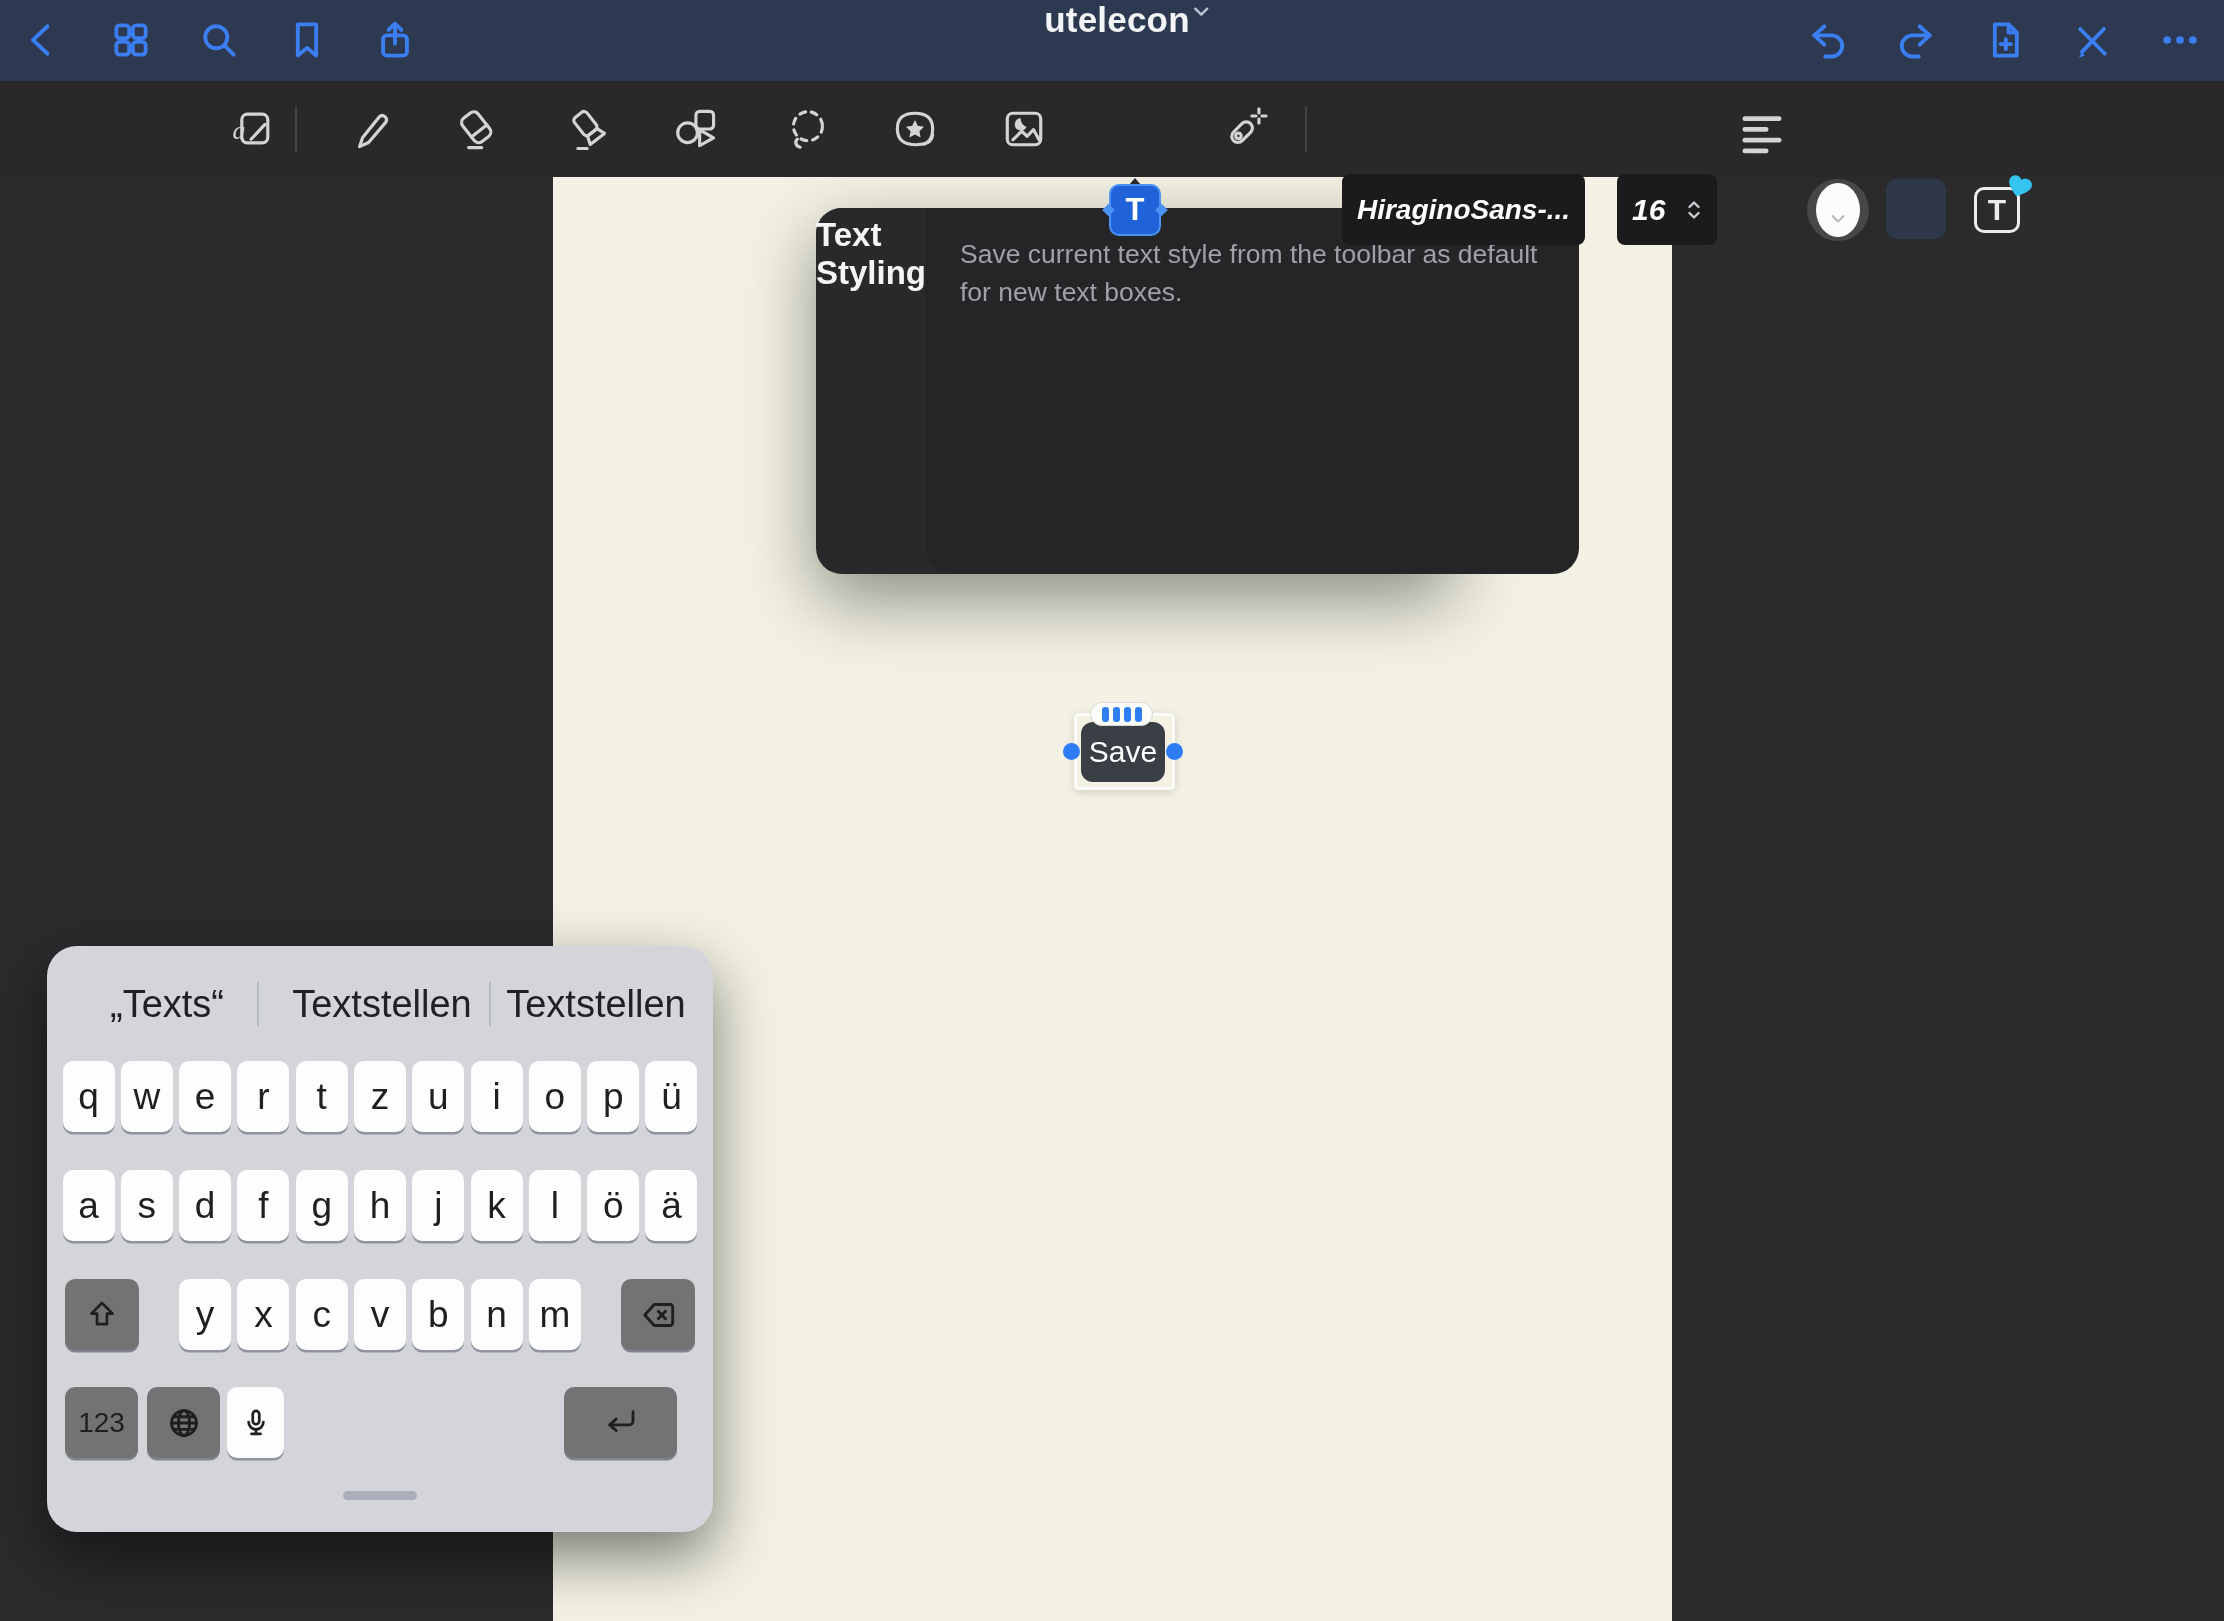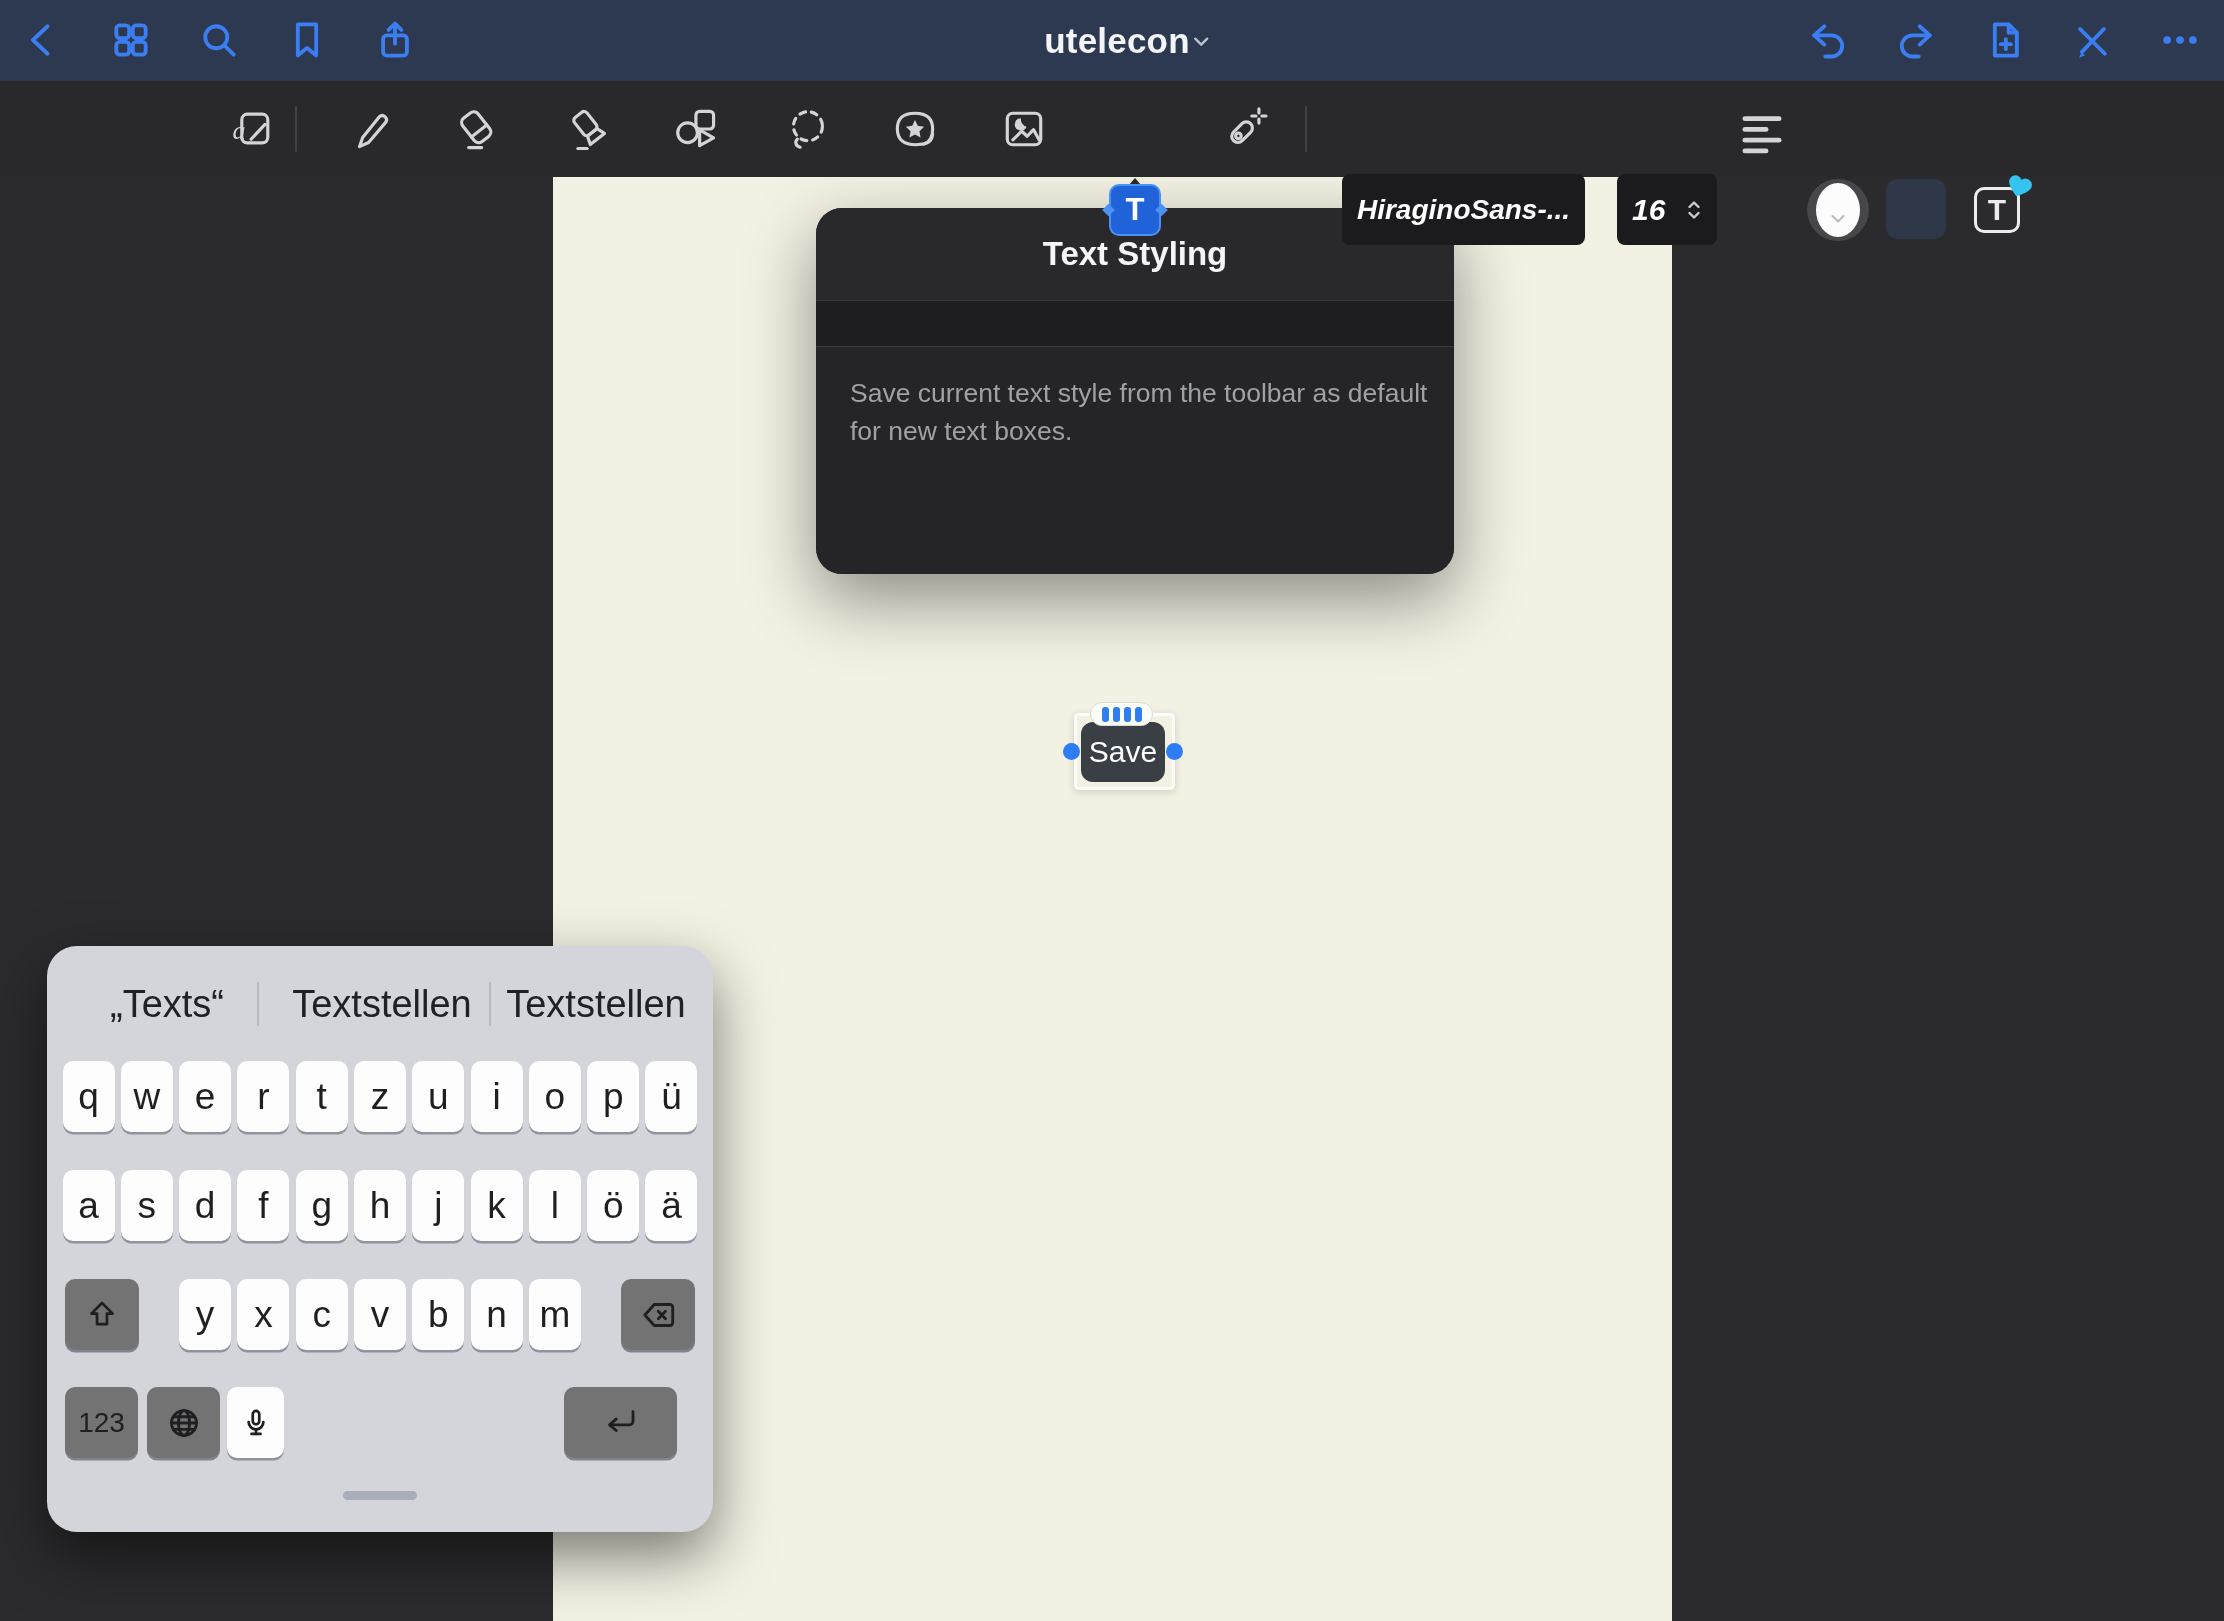--- a/index.html
+++ b/index.html
@@ -11,21 +11,21 @@
   }
   
   .topnav{position:absolute;left:0;top:0;width:2224px;height:81px;background:#2c3950;z-index:60;}
   .nav-group{position:absolute;top:17px;display:flex;gap:42px;align-items:center;}
   .nav-group.left{left:20px;}
   .nav-group.right{right:21px;}
   .nav-btn{width:46px;height:46px;display:flex;align-items:center;justify-content:center;}
   .nav-btn svg{stroke:#3b7ef2;fill:none;stroke-width:2.1;stroke-linecap:round;stroke-linejoin:round;}
   .nav-btn svg .fill{fill:#3b7ef2;stroke:none;}
   .title-wrap{position:absolute;left:1128px;top:0;height:81px;transform:translateX(-50%);
-    display:flex;align-items:center;gap:0;z-index:61;}
+    display:flex;gap:0;z-index:61;}
   .doc-title{color:#f3f4f6;font-size:35px;font-weight:700;letter-spacing:.2px;}
   .title-wrap svg{stroke:#b9c2cf;fill:none;stroke-width:2.6;stroke-linecap:round;stroke-linejoin:round;}
   
   .toolbar{position:absolute;left:0;top:81px;width:2224px;height:96px;background:#29292b;z-index:55;}
   .tool-btn{position:absolute;top:22px;width:52px;height:52px;display:flex;align-items:center;justify-content:center;}
   .tool-btn svg{stroke:#d4d4d6;fill:none;stroke-width:1.7;stroke-linecap:round;stroke-linejoin:round;}
   .tool-btn svg .fill{fill:#d4d4d6;stroke:none;}
   .tb-sep{position:absolute;top:25px;width:2px;height:46px;background:#424244;border-radius:1px;}
   .text-tool{position:absolute;top:103px;width:52px;height:52px;background:#2063d9;border:2.5px solid #4b92f5;
     border-radius:10px;color:#fff;font-size:31px;font-weight:700;display:flex;align-items:center;justify-content:center;}
@@ -42,21 +42,21 @@
   .swatch svg{stroke:#b9b9bd;fill:none;stroke-width:2;stroke-linecap:round;stroke-linejoin:round;}
   .inactive-sq{position:absolute;left:1886px;top:98px;width:60px;height:60px;border-radius:12px;background:#2e3848;}
   .tstyle-btn{position:absolute;left:1971px;top:99px;width:56px;height:56px;}
   .tstyle-btn .frame{position:absolute;left:3px;top:7px;width:46px;height:46px;border:3px solid #ececee;border-radius:10px;
     display:flex;align-items:center;justify-content:center;color:#ececee;font-size:30px;font-weight:700;}
   .tstyle-btn svg.heart{position:absolute;right:-6px;top:-7px;transform:rotate(18deg);}
   
   .page{position:absolute;left:553px;top:177px;width:1119px;height:1444px;background:#f2f1e3;z-index:1;}
   
   .popover{position:absolute;left:816px;top:208px;width:638px;height:366px;background:#29292b;border-radius:26px;
-    z-index:30;box-shadow:0 26px 70px rgba(0,0,0,.42);display:flex;flex-direction:column;overflow:visible;}
+    z-index:30;box-shadow:0 26px 70px rgba(0,0,0,.42);display:flex;flex-direction:row;overflow:visible;}
   .pop-arrow{position:absolute;left:293px;top:-30px;width:0;height:0;
     border-left:26px solid transparent;border-right:26px solid transparent;border-bottom:30px solid #29292b;}
   .pop-header{height:92px;display:flex;align-items:center;justify-content:center;color:#f5f5f7;font-size:33px;
     font-weight:600;border-radius:26px 26px 0 0;background:#29292b;}
   .pop-strip{height:47px;background:#1e1e20;border-top:1px solid #39393c;border-bottom:1px solid #39393c;}
   .pop-btn{height:89px;display:flex;align-items:center;justify-content:center;background:#323235;color:#f4f4f6;font-size:33px;}
   .pop-desc{flex:1;background:#252528;border-radius:0 0 26px 26px;padding:27px 34px;color:#9fa1a6;
     font-size:26.5px;line-height:38px;}
   .pop-desc div{width:585px;}
   

